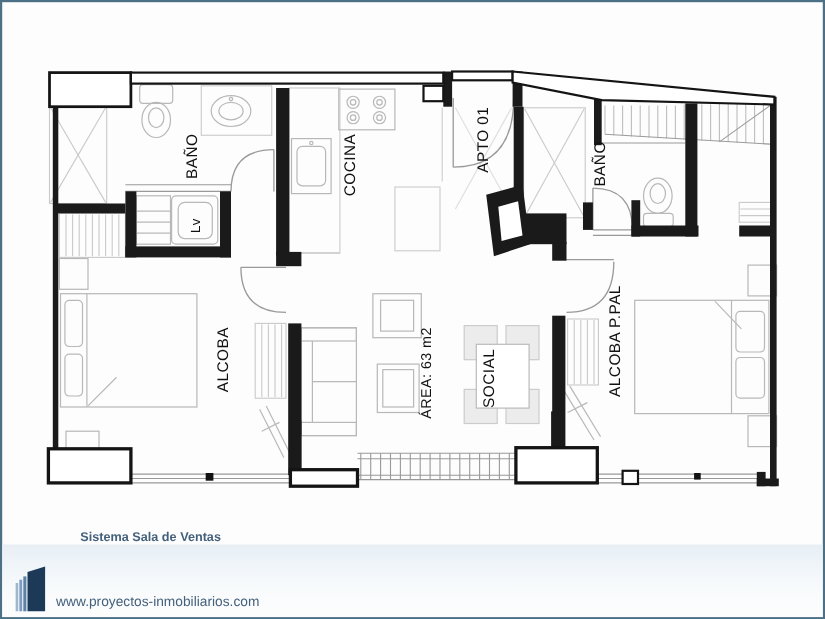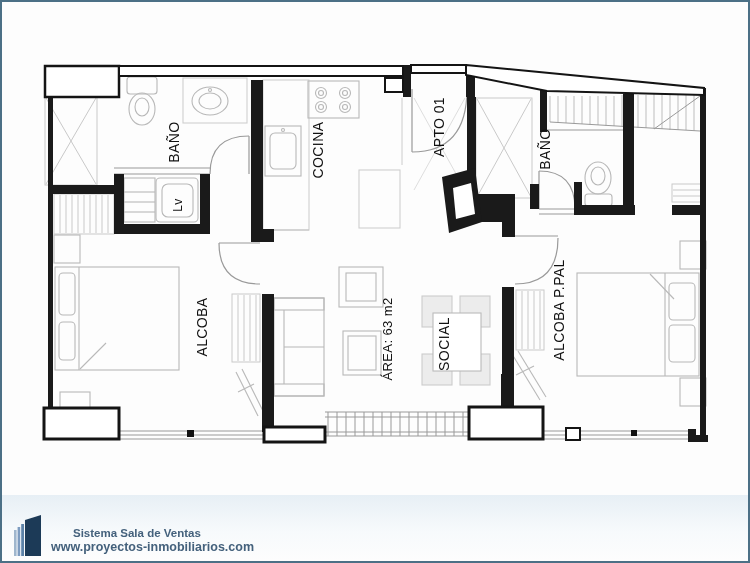--- a/index.html
+++ b/index.html
@@ -28,21 +28,21 @@
   .brand{
     position:absolute;left:12px;bottom:5px;
     display:flex;align-items:flex-end;gap:7px;
   }
   .brand-text{display:flex;flex-direction:column;line-height:1.25;}
   .brand-line1{
     font-weight:bold;font-size:11.5px;color:#44617c;
     padding-left:22px;white-space:nowrap;
   }
   .brand-line2{
-    font-weight:bold;font-size:12.5px;color:#44617c;white-space:nowrap;
+    font-weight:normal;font-size:12.5px;color:#44617c;white-space:nowrap;margin-top:44px;
   }
 </style>
 </head>
 <body>
 
 <div class="stage">
 
 <svg class="plan" width="750" height="563" viewBox="0 0 750 563">
 
   <g stroke="#c9c9c9" stroke-width="1" fill="none">

